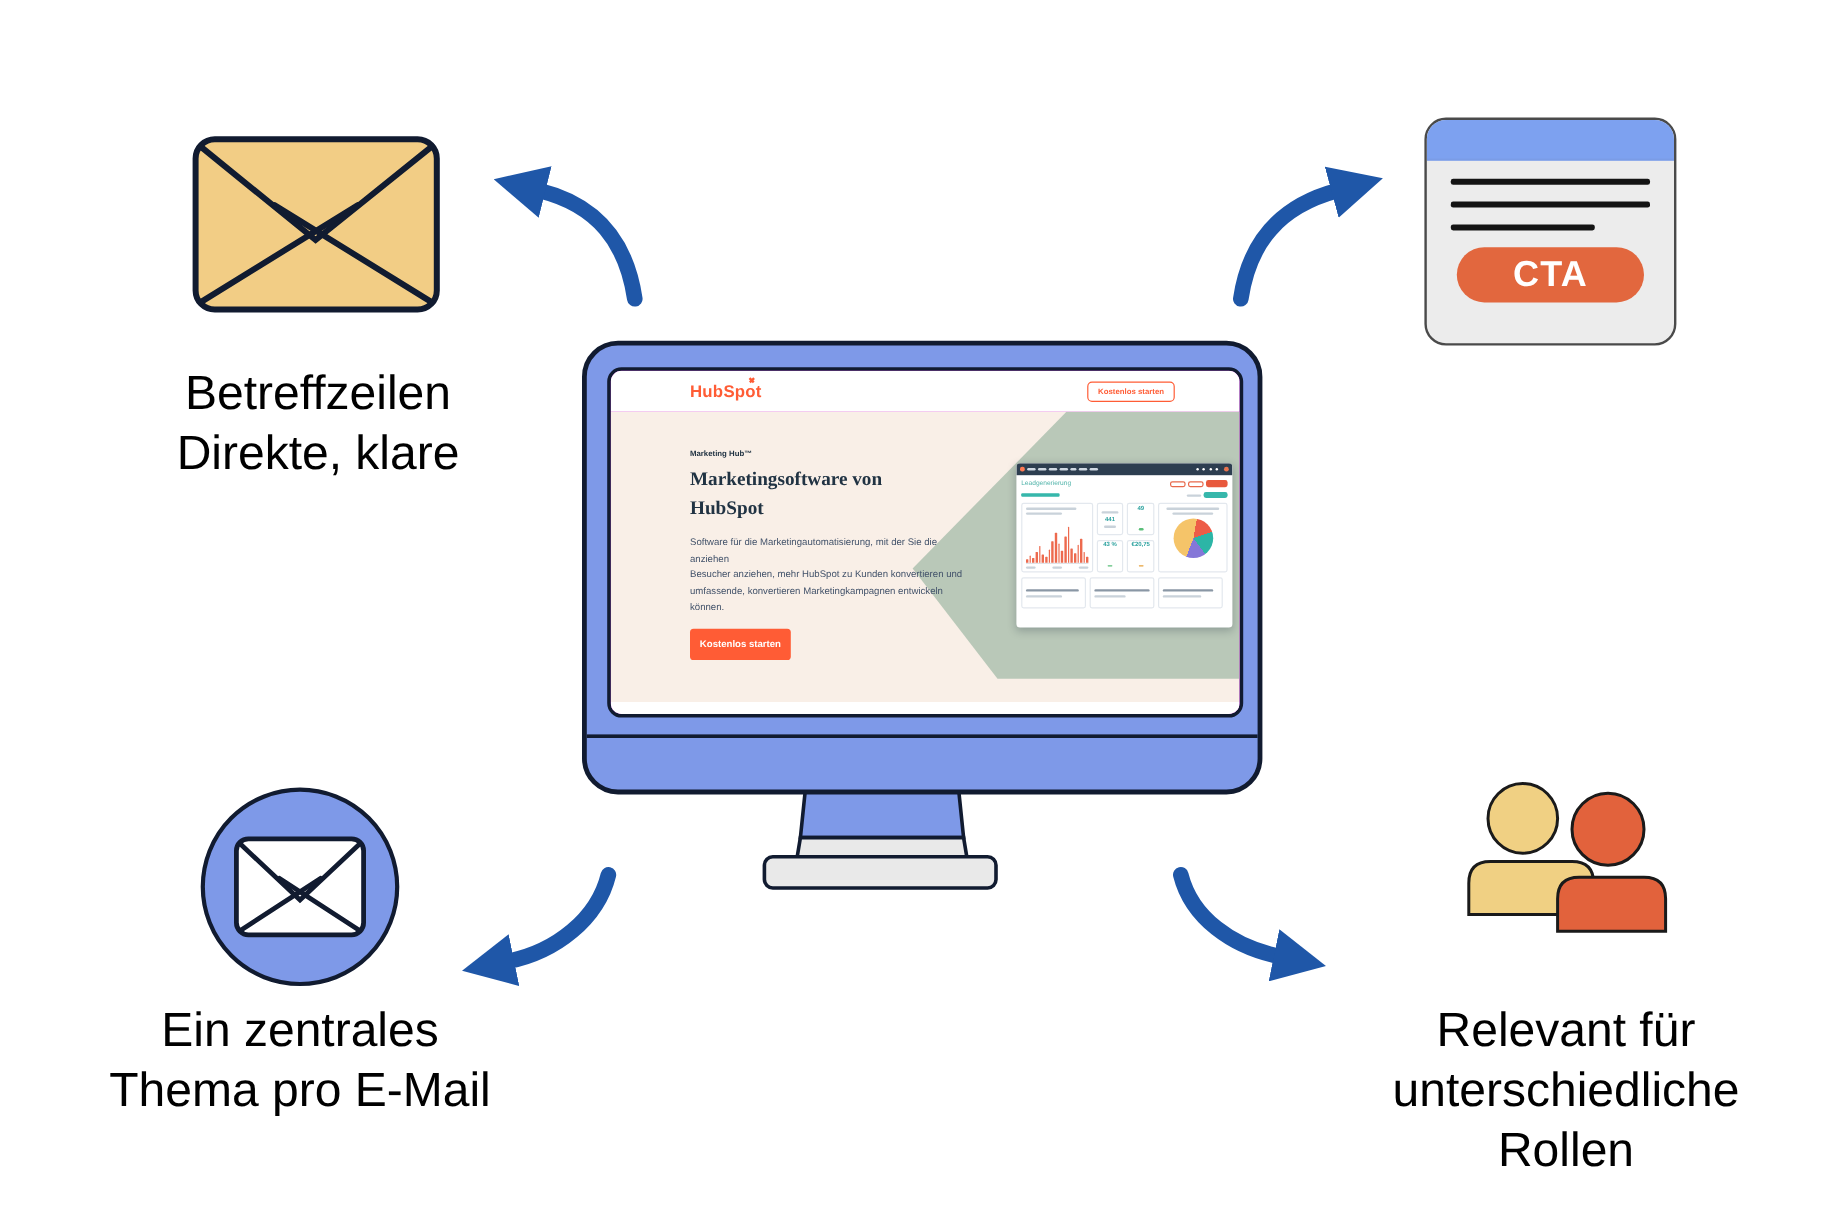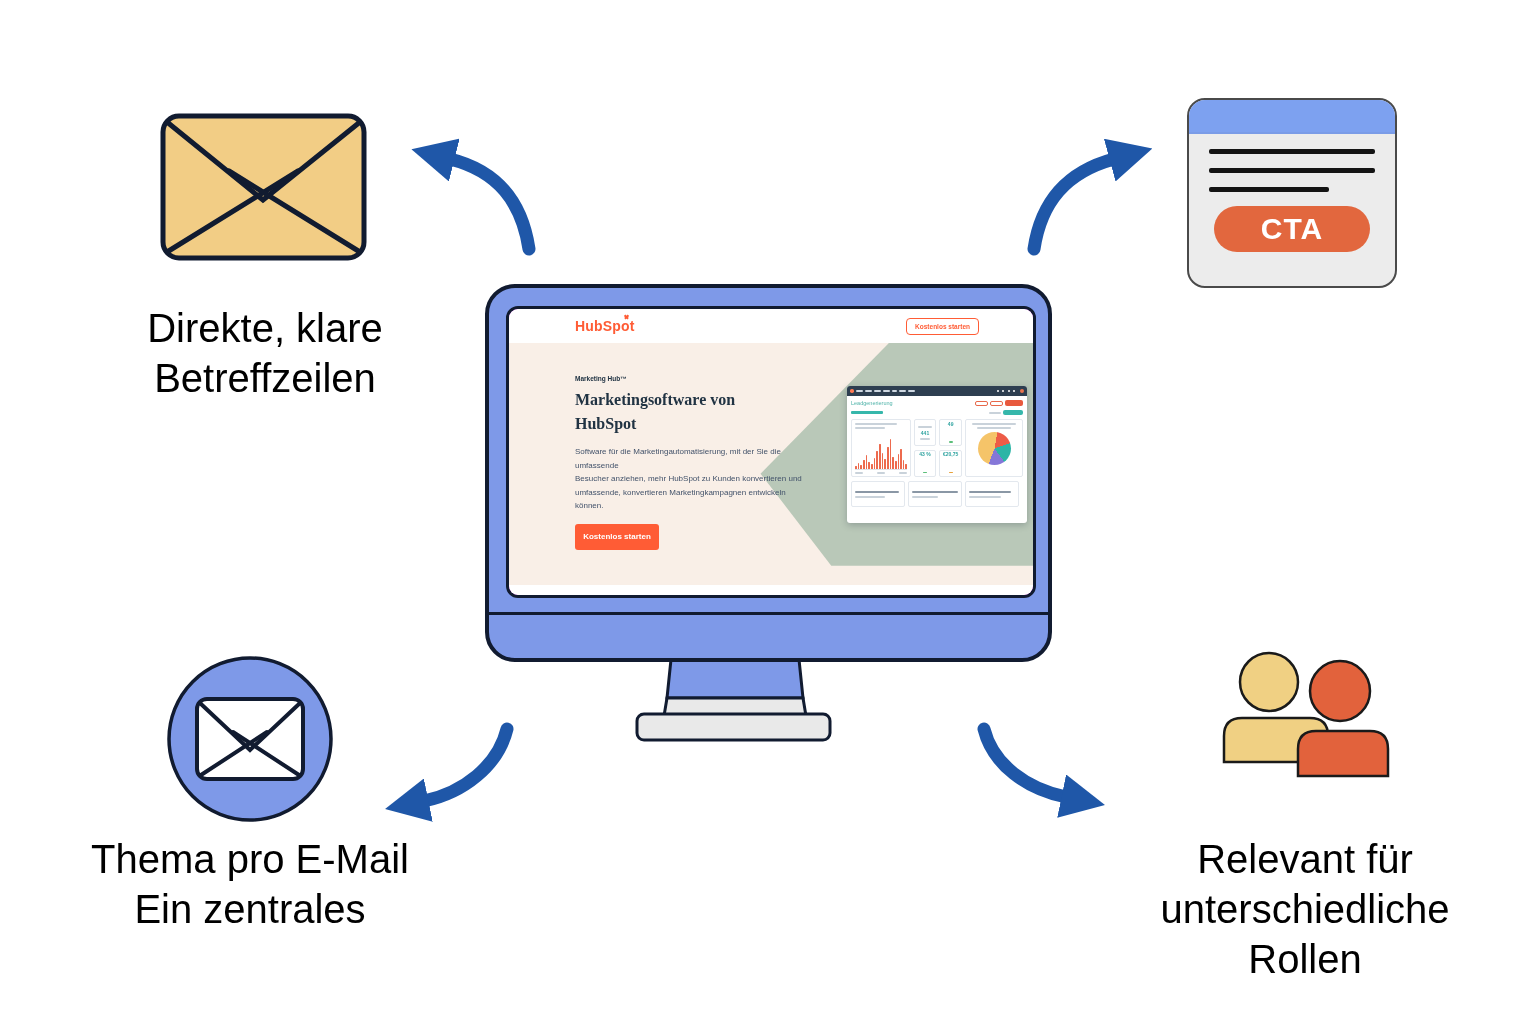--- a/index.html
+++ b/index.html
@@ -104,44 +104,44 @@
     </g>
   </svg>
 
   <svg class="abs" style="left:160px;top:113px;" width="207" height="148" viewBox="0 0 207 148">
     <rect x="3" y="3" width="201" height="142" rx="16" fill="#f2cd85" stroke="#111b30" stroke-width="5"></rect>
     <path d="M 7 9 L 103 87 L 200 9" fill="none" stroke="#111b30" stroke-width="5" stroke-linecap="round"></path>
     <path d="M 7 139 L 138 58" fill="none" stroke="#111b30" stroke-width="5" stroke-linecap="round"></path>
     <path d="M 200 139 L 69 58" fill="none" stroke="#111b30" stroke-width="5" stroke-linecap="round"></path>
   </svg>
   <div class="concept-label" style="left:45px;top:303px;width:440px;">
+    <div>Betreffzeilen</div>
     <div>Direkte, klare</div>
-    <div>Betreffzeilen</div>
   </div>
 
   <div class="cta-card">
     <div class="cta-card-header"></div>
     <div class="cta-lines">
       <div class="cta-line"></div>
       <div class="cta-line"></div>
       <div class="cta-line short"></div>
     </div>
     <div class="cta-pill">CTA</div>
   </div>
 
   <svg class="abs" style="left:166px;top:654px;" width="168" height="170" viewBox="0 0 168 170">
     <circle cx="84" cy="85" r="81" fill="#7e99e8" stroke="#111b30" stroke-width="3.5"></circle>
     <rect x="31" y="45" width="106" height="80" rx="10" fill="#ffffff" stroke="#111b30" stroke-width="4"></rect>
     <path d="M 35 50 L 84 96 L 133 50" fill="none" stroke="#111b30" stroke-width="4" stroke-linecap="round"></path>
     <path d="M 35 121 L 101 78" fill="none" stroke="#111b30" stroke-width="4" stroke-linecap="round"></path>
     <path d="M 133 121 L 67 78" fill="none" stroke="#111b30" stroke-width="4" stroke-linecap="round"></path>
   </svg>
   <div class="concept-label" style="left:20px;top:834px;width:460px;">
+    <div>Ein zentrales</div>
     <div>Thema pro E-Mail</div>
-    <div>Ein zentrales</div>
   </div>
 
   <svg class="abs" style="left:1216px;top:626px;" width="174" height="152" viewBox="0 0 174 152">
     <g stroke="#1a1a1a" stroke-width="2.5">
       <circle cx="53" cy="56" r="29" fill="#f0d083"></circle>
       <path d="M 8 136 L 8 110 Q 8 92 26 92 L 94 92 Q 112 92 112 110 L 112 136 Z" fill="#f0d083"></path>
       <circle cx="124" cy="65" r="30" fill="#e2623c"></circle>
       <path d="M 82 150 L 82 123 Q 82 105 100 105 L 154 105 Q 172 105 172 123 L 172 150 Z" fill="#e2623c"></path>
     </g>
   </svg>
@@ -160,21 +160,21 @@
       </div>
       <div class="hero">
         <div class="green-shape"></div>
         <div class="hero-content">
           <div class="eyebrow">Marketing Hub™</div>
           <div class="hero-h">
             <div>Marketingsoftware von</div>
             <div>HubSpot</div>
           </div>
           <div class="hero-body">
-            <div>Software für die Marketingautomatisierung, mit der Sie die umfassende</div>
+            <div>Software für die Marketingautomatisierung, mit der Sie die anziehen</div>
             <div>Besucher anziehen, mehr HubSpot zu Kunden konvertieren und</div>
             <div>umfassende, konvertieren Marketingkampagnen entwickeln können.</div>
           </div>
           <div class="hero-btn">Kostenlos starten</div>
         </div>
 
         <div class="dashboard">
           <div class="dash-nav">
             <div class="dash-logo"></div>
             <div class="dash-menu"></div>

